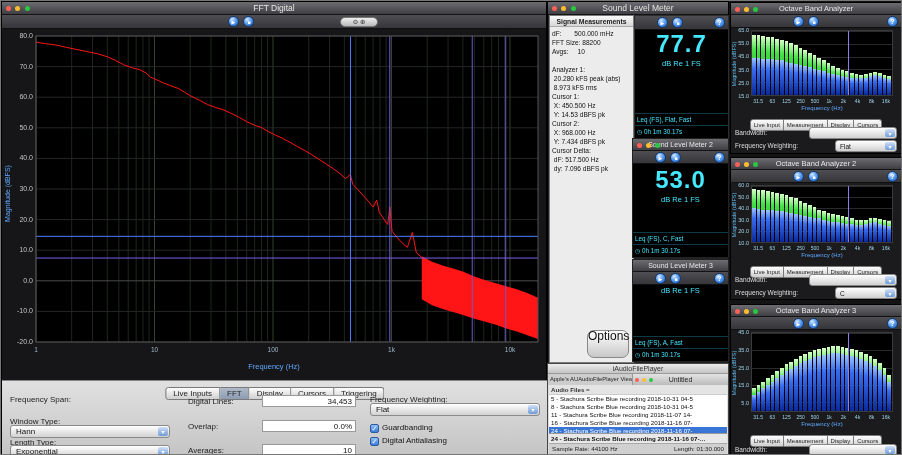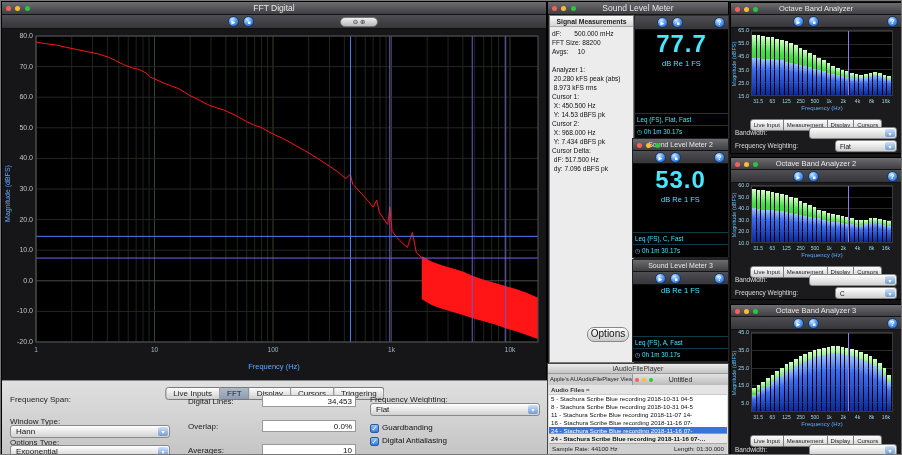--- a/index.html
+++ b/index.html
@@ -37,21 +37,21 @@
   .popup .arr,.minipop .arr{position:absolute;right:1px;top:1px;bottom:1px;width:10px;background:linear-gradient(#cfe0f7,#6f9bd6);border-radius:2px;color:#fff;font-size:6px;line-height:10px;text-align:center}
   .field{position:absolute;height:12px;background:#fff;border:1px solid #999;font-size:8px;line-height:11px;text-align:right;padding:0 3px;color:#111}
   .chk{position:absolute;font-size:8px;color:#111;white-space:nowrap}
   .chk .box{display:inline-block;width:9px;height:9px;background:linear-gradient(#8fc1f7,#3a7ad9);border:1px solid #2a5a9f;border-radius:2px;color:#fff;font-size:7px;line-height:8px;text-align:center;vertical-align:-1px;margin-right:3px}
   
   #slm-win{left:546px;top:0;width:182px;height:374px;background:#232326}
   #meas-panel{position:absolute;left:1px;top:13px;width:85px;height:348px;background:#ececec;border:1px solid #7a7a7a}
   #meas-head{height:11px;background:linear-gradient(#fafafa,#d6d6d6);border-bottom:1px solid #aaa;font-size:6.8px;font-weight:bold;text-align:center;line-height:11px;color:#222;overflow:hidden;white-space:nowrap}
   #meas-lines{padding:2px 2px;font-size:6.6px;line-height:9px;color:#111}
   .meas-line{white-space:pre;min-height:9px;overflow:hidden}
-  .aquabtn{position:absolute;right:4px;bottom:20px;width:42px;height:15px;border-radius:7px;background:linear-gradient(#fff,#c8c8c8);border:1px solid #888;font-size:10px;text-align:center;line-height:11px;color:#111}
+  .aquabtn{position:absolute;right:4px;bottom:4px;width:42px;height:28px;border-radius:7px;background:linear-gradient(#fff,#c8c8c8);border:1px solid #888;font-size:12px;text-align:center;line-height:11px;color:#111}
   #meter1{position:absolute;left:86px;top:13px;width:95px;height:124px;background:#000;border:1px solid #2e2e2e}
   #meter1 .toolb{top:0}
   #meter1 .pair,.mwin .pair{left:22px}
   .mval{margin-top:3px;font-size:24px;font-weight:bold;color:#45e8ff;text-align:center;letter-spacing:1px}
   .munit{font-size:7.5px;color:#45e8ff;text-align:center;margin-top:1px}
   .mrows{position:absolute;left:0;right:0;bottom:0}
   .mrow{border-top:1px solid #0e3946;font-size:6.3px;color:#45e8ff;line-height:11px;padding:0 2px;white-space:nowrap;overflow:hidden}
   .mwin{background:#000;border:1px solid #222}
   .mwin .tbar{height:12px;font-size:7px;line-height:12px}
   .mwin .toolb{top:12px;height:13px}
@@ -224,21 +224,21 @@
       <div id="fft-vlabel">Magnitude (dBFS)</div>
     </div>
 
     <div id="fft-panel">
       <div id="fft-tabs">
         <span class="seg">Live Inputs</span><span class="seg sel">FFT</span><span class="seg">Display</span><span class="seg">Cursors</span><span class="seg">Triggering</span>
       </div>
       <div class="plabel" style="left:8px;top:14px">Frequency Span:</div>
       <div class="plabel" style="left:8px;top:36px">Window Type:</div>
       <div class="popup" style="left:8px;top:44px;width:160px"><span>Hann</span><span class="arr">▾</span></div>
-      <div class="plabel" style="left:8px;top:57px">Options Type:</div>
+      <div class="plabel" style="left:8px;top:57px">Length Type:</div>
       <div class="popup" style="left:8px;top:64px;width:160px"><span>Exponential</span><span class="arr">▾</span></div>
 
       <div class="plabel" style="left:186px;top:16px">Digital Lines:</div>
       <div class="field" style="left:260px;top:14px;width:94px">34,453</div>
       <div class="plabel" style="left:186px;top:41px">Overlap:</div>
       <div class="field" style="left:260px;top:39px;width:94px">0.0%</div>
       <div class="plabel" style="left:186px;top:65px">Averages:</div>
       <div class="field" style="left:260px;top:63px;width:94px">10</div>
 
       <div class="plabel" style="left:368px;top:14px">Frequency Weighting:</div>

